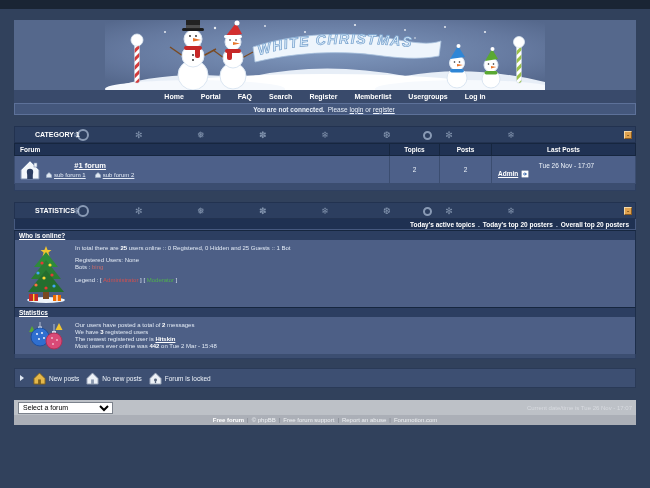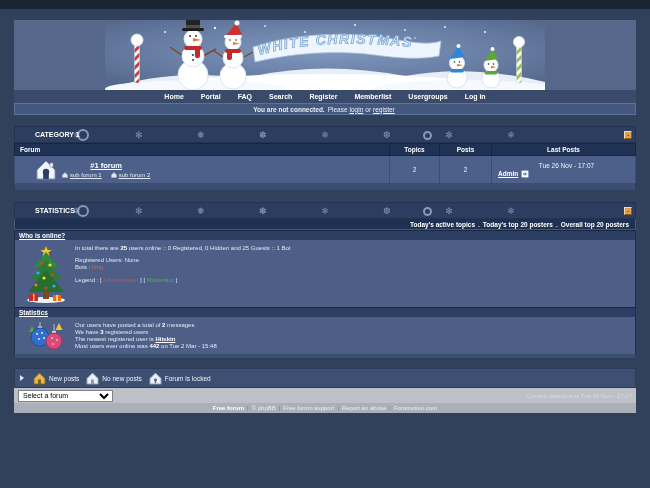--- a/index.html
+++ b/index.html
@@ -33,21 +33,21 @@
   .ring { position:absolute; width:12px; height:12px; border:2.5px solid rgba(200,216,238,.6); border-radius:50%; z-index:1; }
   .ring.r1 { left:62px; top:2px; }
   .ring.r2 { left:408px; top:4px; width:9px; height:9px; }
   .collapse-btn { position:absolute; right:3px; top:4px; width:8px; height:8px; background:#e0a24e; border-top:1px solid #f5d9a8; border-left:1px solid #f5d9a8; border-right:1px solid #8a5a20; border-bottom:1px solid #8a5a20; color:#4a2e08; font-size:8px; line-height:5px; text-align:center; z-index:3; }
 
   
   table.forums { width:100%; border-collapse:collapse; border:1px solid #1d2e4a; background:#4d6089; }
   table.forums th { background:#203253; color:#fff; font-size:6.5px; font-weight:bold; height:12px; border:1px solid #16263f; text-align:center; }
   table.forums th.left { text-align:left; padding-left:5px; }
   table.forums td { border:1px solid #3b4d70; font-size:6.5px; color:#eef3fa; text-align:center; height:28px; vertical-align:middle; }
-  td.forumcell { text-align:left; padding:2px 20px; }
+  td.forumcell { text-align:left; padding:2px 4px; }
   .forumflex { display:flex; align-items:center; gap:5px; }
   .fname { font-size:7.5px; font-weight:bold; text-decoration:underline; color:#ffffff; }
   .subs { margin-top:2px; display:flex; gap:9px; align-items:center; }
   .sublink { display:inline-flex; align-items:center; gap:2px; font-size:6px; color:#e4ebf6; }
   .sublink .t { text-decoration:underline; }
   td.lastcell { text-align:left; padding-left:6px; font-size:6px; }
   .lp-author { display:flex; align-items:center; gap:3px; margin-top:1px; }
   .lp-author .a { font-weight:bold; text-decoration:underline; color:#fff; font-size:6.5px; }
   tr.catfoot td { height:7px; background:#3b4d70; border:1px solid #2e3f60; }
 
@@ -68,21 +68,21 @@
   .adm { color:#d05050; }
   .mod { color:#4fae4f; }
   .secbottom { height:5px; background:#3c4e71; border:1px solid #2e3f60; border-top:none; }
 
   
   .legendbar { margin-top:9px; height:20px; background:#3d4f72; border:1px solid #2a3a57; display:flex; align-items:center; padding-left:5px; gap:7px; }
   .legendbar .item { display:flex; align-items:center; gap:3px; font-size:6.5px; color:#eef3fa; }
   .tri { width:0; height:0; border-top:3px solid transparent; border-bottom:3px solid transparent; border-left:4px solid #dfe7f2; margin-right:2px; }
 
   
-  .footer { margin-top:0; }
+  .footer { margin-top:12px; }
   .footrow1 { height:15px; background:#bdc1c7; display:flex; align-items:center; justify-content:space-between; padding:0 4px; }
   .footrow1 select { font-size:7px; height:12px; width:95px; background:#ffffff; border:1px solid #7c828c; font-family:"Liberation Sans","DejaVu Sans",sans-serif; }
   .datetime { font-size:6px; color:#d8dbe0; }
   .footrow2 { height:10px; background:#abafb7; display:flex; justify-content:center; align-items:center; gap:3px; font-size:6px; color:#eef0f3; }
   .footrow2 .first { font-weight:bold; color:#ffffff; }
   .footrow2 .pipe { color:#787d87; }
 </style>
 </head>
 <body>
 

